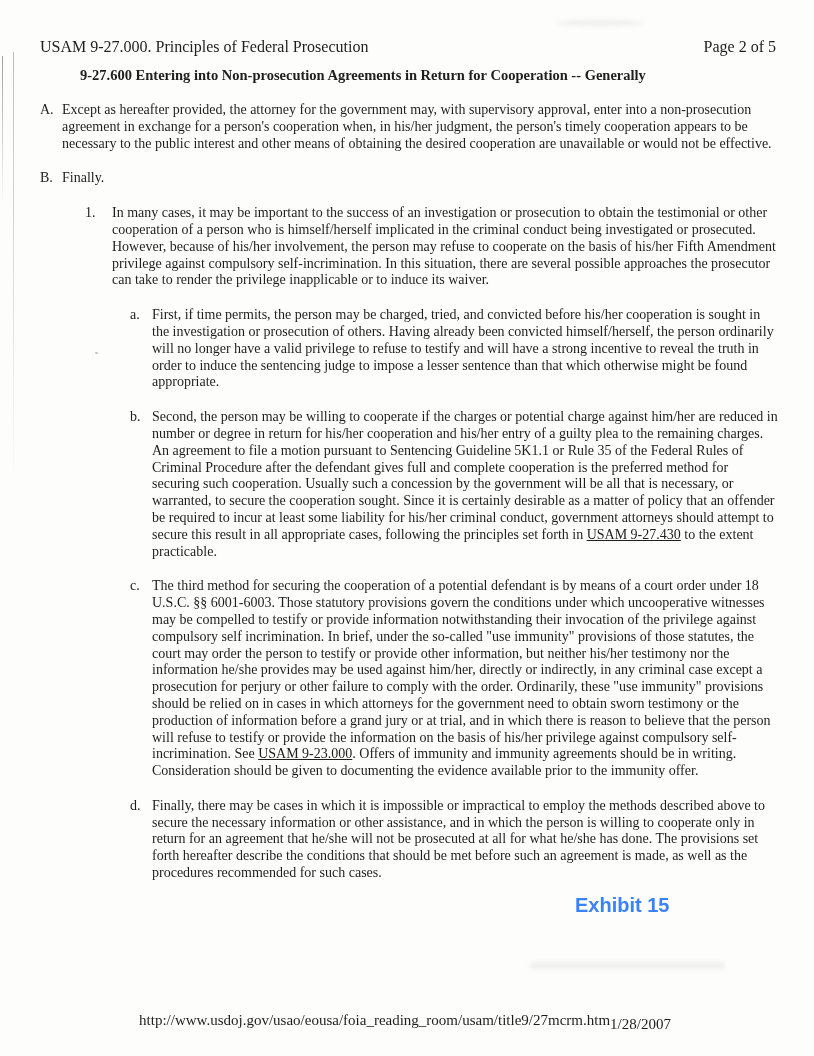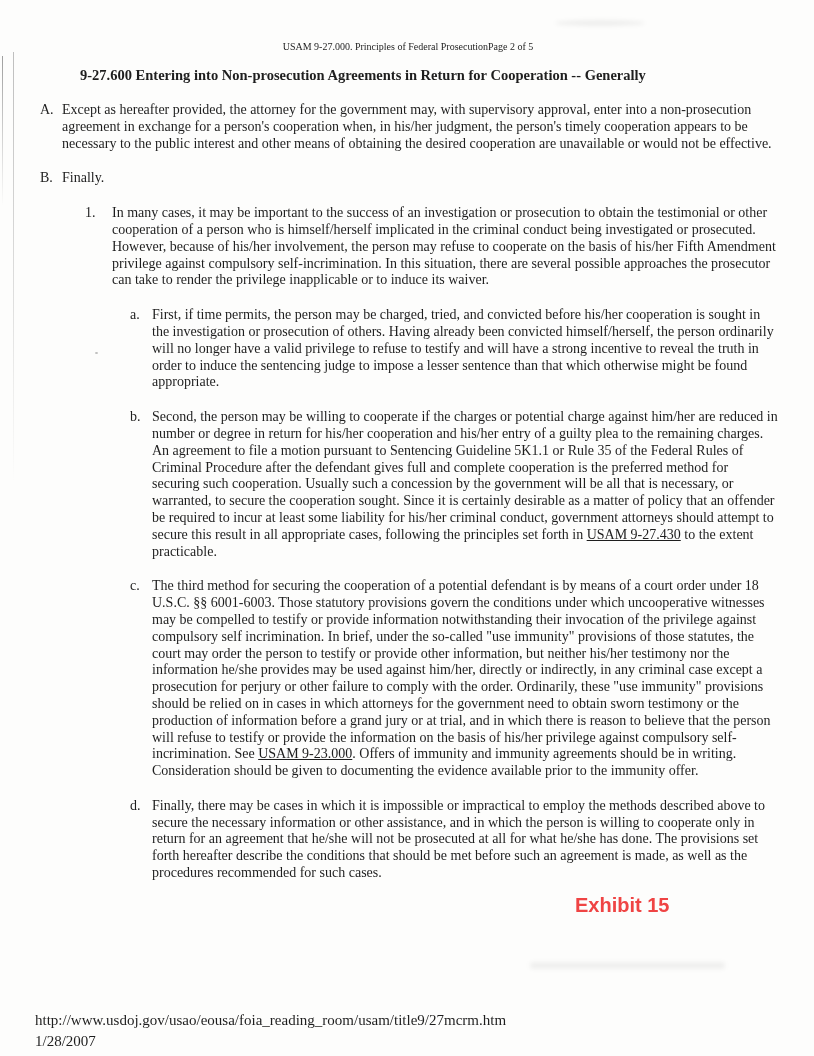--- a/index.html
+++ b/index.html
@@ -31,22 +31,22 @@
     position: absolute; left: 530px; top: 962px; width: 195px; height: 7px;
     background: rgba(0,0,0,0.055); border-radius: 3px; filter: blur(2px);
   }
   .dot-artifact {
     position: absolute; left: 95px; top: 352px; width: 3px; height: 2px;
     background: rgba(0,0,0,0.25); border-radius: 50%;
   }
 
   .header {
     position: absolute; top: 38px; left: 40px; right: 38px;
-    display: flex; justify-content: center;
-    font-size: 10px; line-height: 18px;
+    display: flex; justify-content: space-between;
+    font-size: 16px; line-height: 18px;
   }
   .content {
     position: absolute; top: 66px; left: 40px; right: 36px;
     font-size: 14px; line-height: 16.8px;
   }
   .doc-title {
     margin-left: 40px;
     font-weight: bold;
     font-size: 14.5px;
     line-height: 18px;
@@ -60,27 +60,26 @@
   .txt { flex: 1 1 auto; }
   .ulink { text-decoration: underline; text-align: center; }
   .see { }
 
   .exhibit {
     margin-top: 15px;
     margin-left: 535px;
     font-family: "Liberation Sans", sans-serif;
     font-weight: bold;
     font-size: 20px;
-    color: #ef4444;
+    color: #3b82f6;
   }
   .footer {
     position: absolute; left: 35px; right: 39px; top: 1012px;
-    display: flex; justify-content: flex-start; align-items: flex-start;
+    display: flex; justify-content: center; align-items: flex-start;
     font-size: 15px;
-    flex-direction: column;
   }
   .footer .date { margin-top: 4px; }
 </style>
 </head>
 <body>
 
 <div class="page">
 
   <div class="scanline-1"></div>
   <div class="scanline-2"></div>

